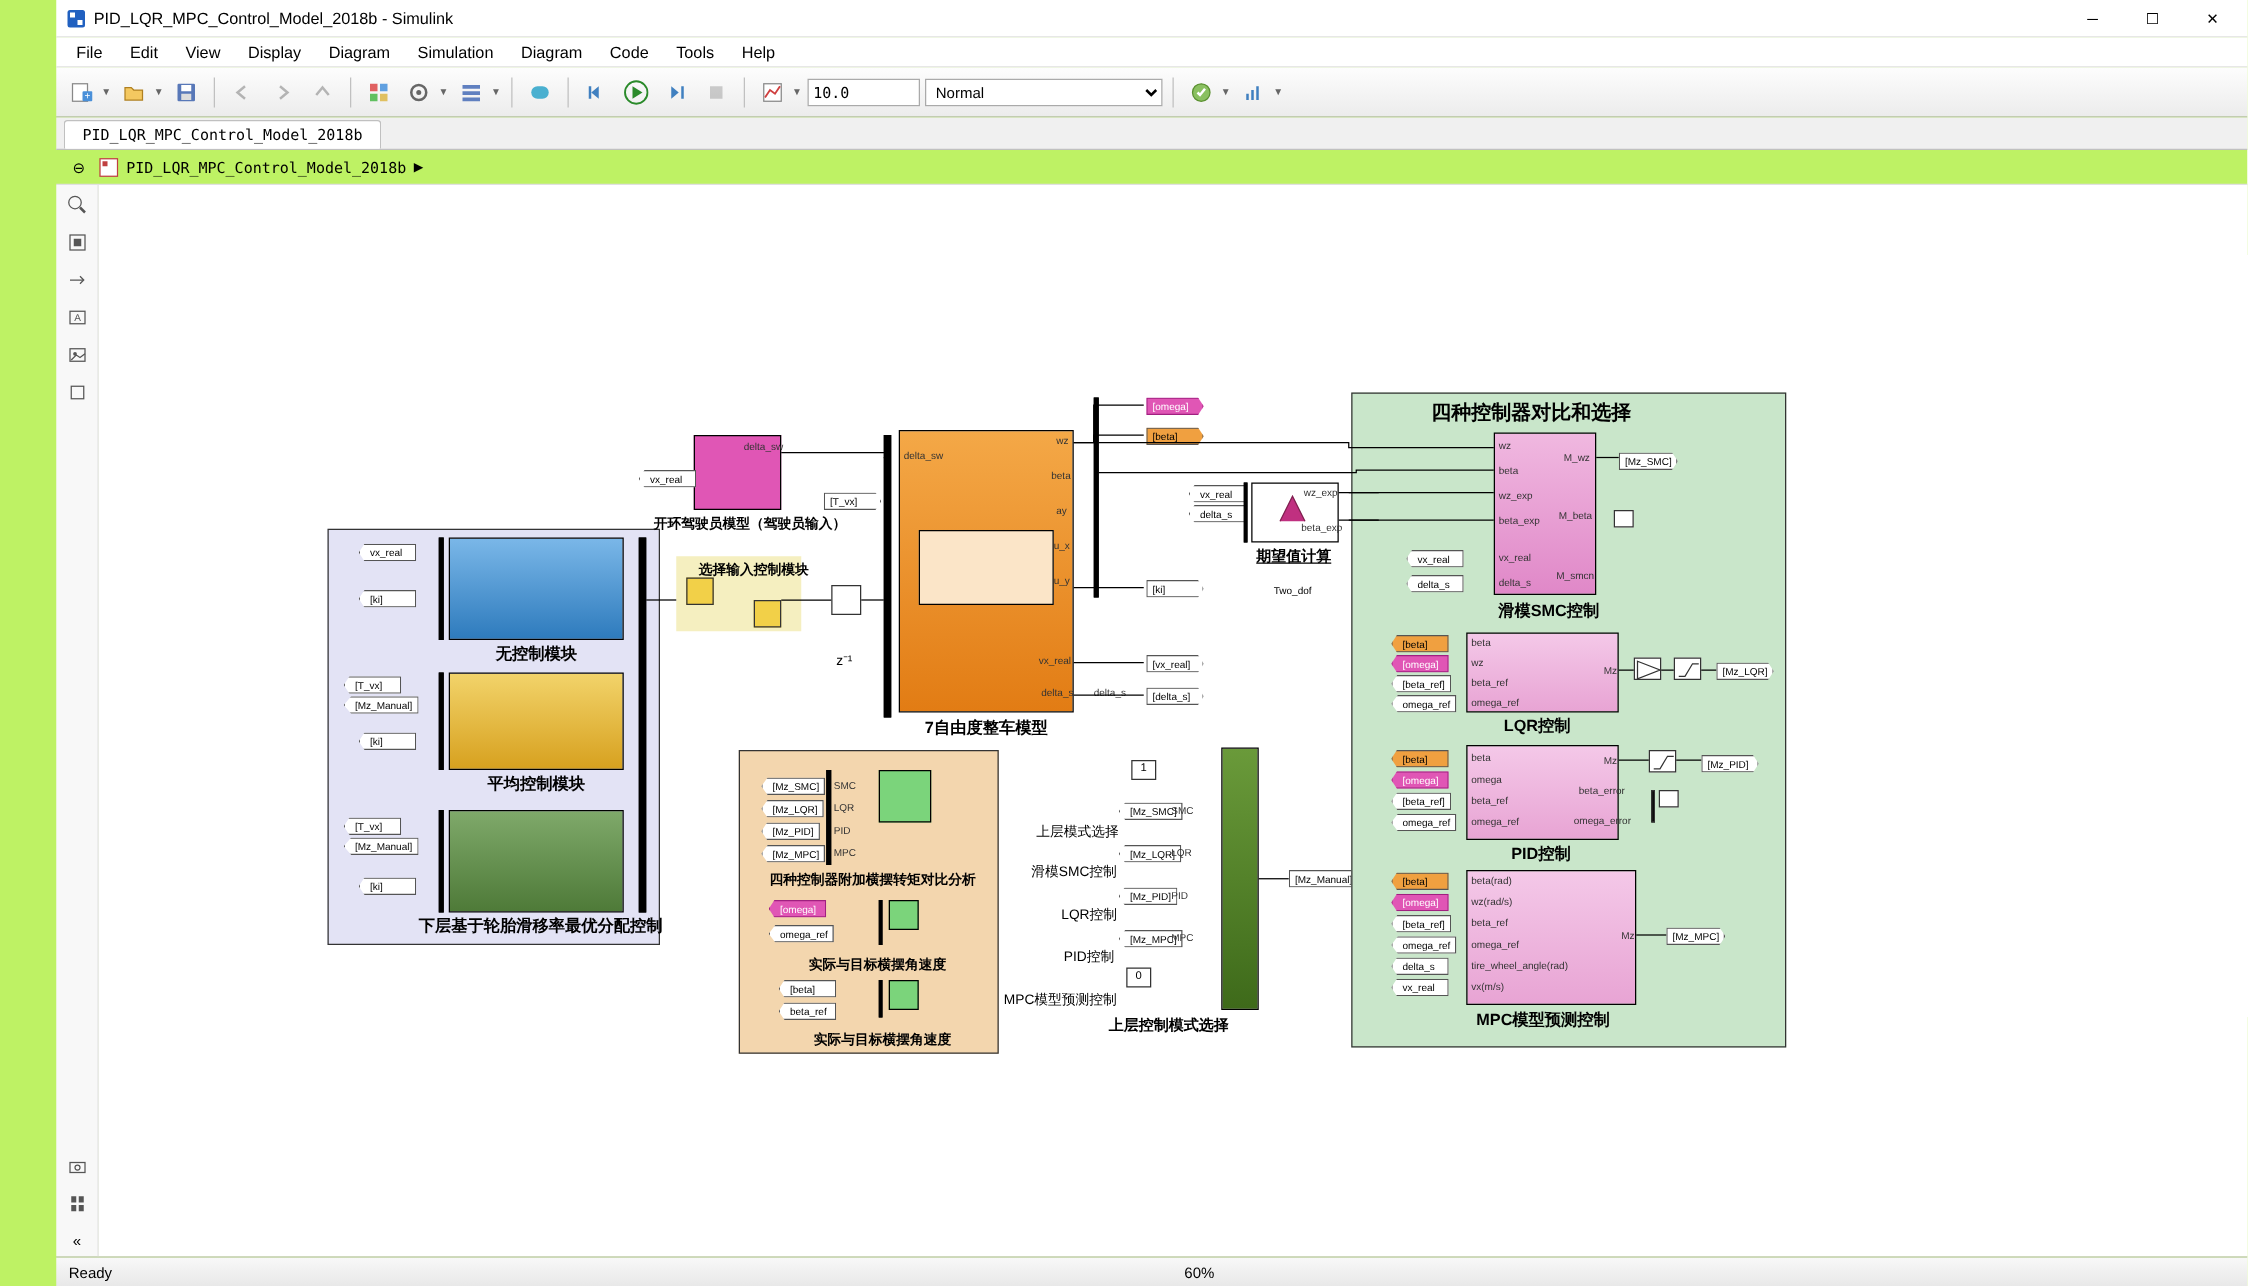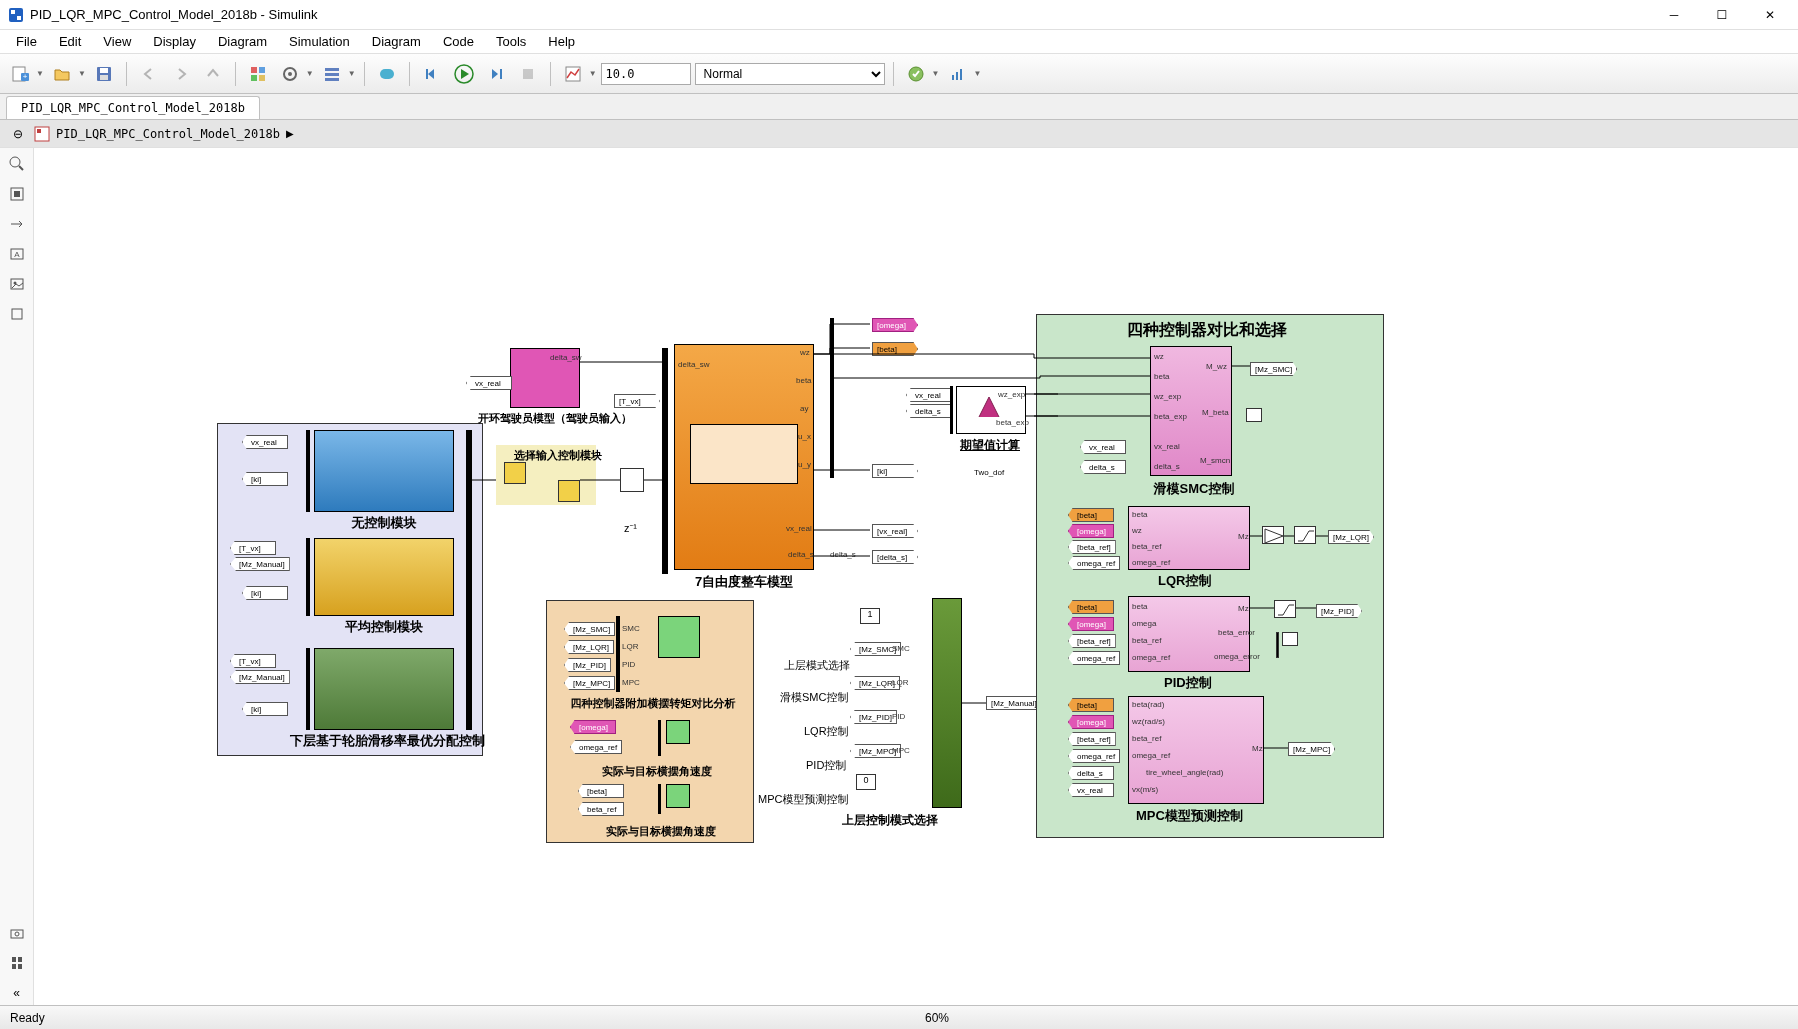--- a/index.html
+++ b/index.html
@@ -1,17 +1,17 @@
 <!DOCTYPE html>
 <html><head>
 <meta charset="utf-8">
 <style>
 * { box-sizing: border-box; margin: 0; padding: 0; }
 body { font-family: "Segoe UI", Arial, sans-serif; font-size: 12px; background: #fff; overflow: hidden; }
-.window { width: 1798px; height: 1029px; display: flex; flex-direction: column; background: #e5e5e5; }
+.window { width: 1798px; height: 1029px; display: flex; flex-direction: column; background: #bef264; padding-left: 45px; }
 .titlebar { height: 30px; background: #fff; display: flex; align-items: center; padding: 0 8px; border-bottom: 1px solid #e0e0e0; }
 .titlebar-icon { width: 16px; height: 16px; margin-right: 6px; }
 .titlebar-text { flex: 1; font-size: 13px; }
 .win-controls { display: flex; gap: 8px; }
 .win-btn { width: 40px; height: 20px; display: flex; align-items: center; justify-content: center; cursor: pointer; }
 .menubar { height: 24px; background: #fff; display: flex; align-items: center; padding: 0 6px; gap: 2px; border-bottom: 1px solid #e0e0e0; }
 .menu-item { padding: 2px 10px; cursor: pointer; font-size: 13px; }
 .toolbar { height: 40px; background: linear-gradient(#fdfdfd,#ececec); border-bottom: 1px solid #c0c0c0; display: flex; align-items: center; padding: 0 6px; gap: 4px; }
 .tb-btn { width: 28px; height: 28px; display: flex; align-items: center; justify-content: center; border: 1px solid transparent; border-radius: 2px; cursor: pointer; }
 .tb-sep { width: 1px; height: 24px; background: #c0c0c0; margin: 0 4px; }
@@ -380,21 +380,21 @@
       <div class="tiny-label" style="left:772px; top:562px;">PID控制</div>
       <div class="tag tag-l" style="left:816px; top:562px; min-width:36px;">[Mz_PID]</div>
       <div class="port-label" style="left:858px; top:564px;">PID</div>
       <div class="tiny-label" style="left:724px; top:596px;">MPC模型预测控制</div>
       <div class="tag tag-l" style="left:816px; top:596px; min-width:36px;">[Mz_MPC]</div>
       <div class="port-label" style="left:858px; top:598px;">MPC</div>
       <div class="small-box" style="left:822px; top:626px; width:20px; height:16px; text-align:center; font-size:9px;"><span>0</span></div>
       <div class="tag tag-r" style="left:952px; top:548px;">[Mz_Manual]</div>
 
       <div class="region" style="left:1002px; top:166px; width:348px; height:524px; background:#c9e6ca;"></div>
-      <div class="region-title" style="left:1066px; top:172px;margin-left:27px;">四种控制器对比和选择</div>
+      <div class="region-title" style="left:1066px; top:172px;">四种控制器对比和选择</div>
 
       <div class="sub-block" style="left:1116px; top:198px; width:82px; height:130px; background:linear-gradient(#f0b8e0,#e088c8);"></div>
       <div class="sub-label" style="left:1110px; top:332px; width:100px;">滑模SMC控制</div>
       <div class="tag tag-l" style="left:1046px; top:292px;">vx_real</div>
       <div class="tag tag-l" style="left:1046px; top:312px;">delta_s</div>
       <div class="port-label" style="left:1120px; top:204px;">wz</div>
       <div class="port-label" style="left:1120px; top:224px;">beta</div>
       <div class="port-label" style="left:1120px; top:244px;">wz_exp</div>
       <div class="port-label" style="left:1120px; top:264px;">beta_exp</div>
       <div class="port-label" style="left:1120px; top:294px;">vx_real</div>
@@ -449,21 +449,21 @@
       <div class="tag tag-l tag-orange" style="left:1034px; top:550px;">[beta]</div>
       <div class="tag tag-l tag-pink" style="left:1034px; top:567px;">[omega]</div>
       <div class="tag tag-l" style="left:1034px; top:584px;">[beta_ref]</div>
       <div class="tag tag-l" style="left:1034px; top:601px;">omega_ref</div>
       <div class="tag tag-l" style="left:1034px; top:618px;">delta_s</div>
       <div class="tag tag-l" style="left:1034px; top:635px;">vx_real</div>
       <div class="port-label" style="left:1098px; top:552px;">beta(rad)</div>
       <div class="port-label" style="left:1098px; top:569px;">wz(rad/s)</div>
       <div class="port-label" style="left:1098px; top:586px;">beta_ref</div>
       <div class="port-label" style="left:1098px; top:603px;">omega_ref</div>
-      <div class="port-label" style="left:1098px; top:620px;margin-left:14px;">tire_wheel_angle(rad)</div>
+      <div class="port-label" style="left:1098px; top:620px;">tire_wheel_angle(rad)</div>
       <div class="port-label" style="left:1098px; top:637px;">vx(m/s)</div>
       <div class="port-label" style="left:1218px; top:596px;">Mz</div>
       <div class="tag tag-r" style="left:1254px; top:594px;">[Mz_MPC]</div>
 
       <svg class="wires" width="1760" height="870">
         <g stroke="#000" stroke-width="1" fill="none">
           <path d="M546 214 h84 v4 h-2"></path>
           <path d="M438 332 h24"></path>
           <path d="M546 332 h40"></path>
           <path d="M610 332 h18"></path>

